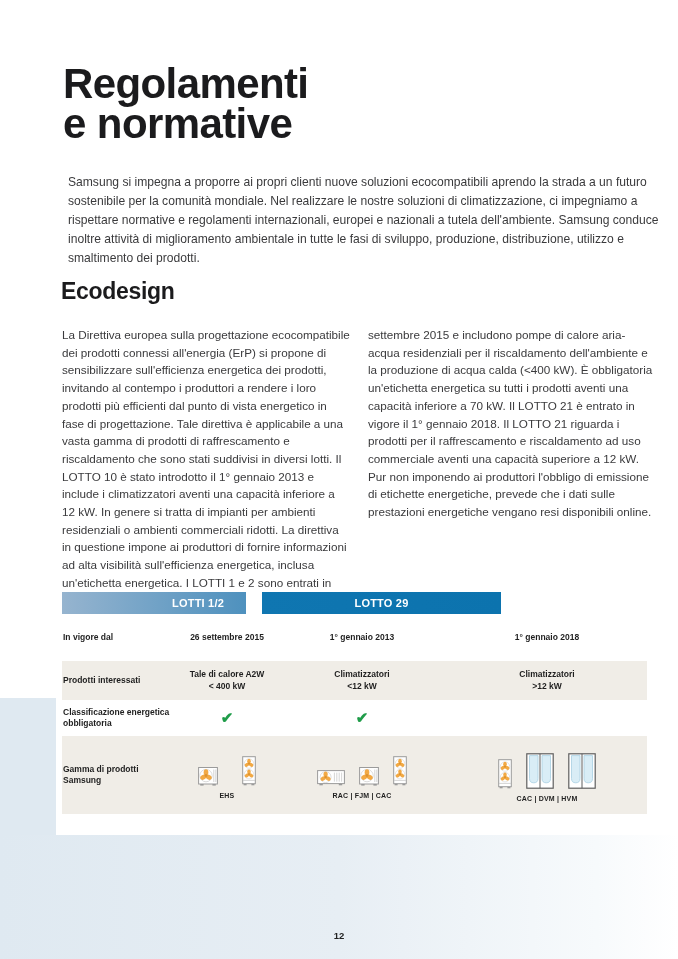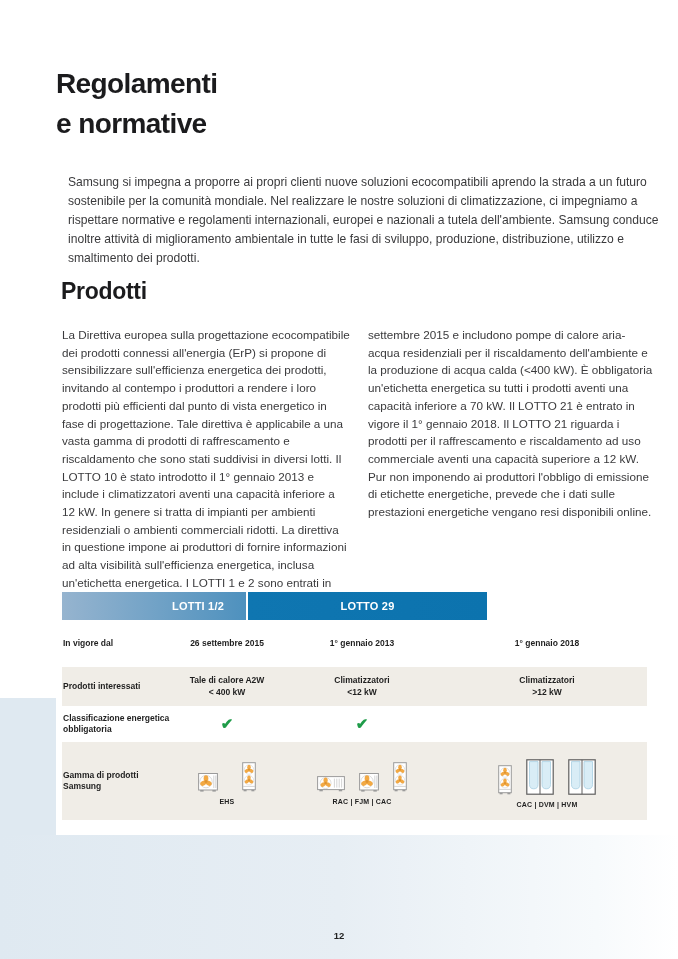--- a/index.html
+++ b/index.html
@@ -5,33 +5,33 @@
   html,body { margin:0; padding:0; background:#ffffff; }
   .page {
     position:relative; width:678px; height:959px; background:#ffffff;
     font-family:"Liberation Sans", sans-serif; overflow:hidden; color:#2c2c2e;
   }
   
   .bg-left   { position:absolute; left:0; top:698px; width:56px; height:261px; background:#dfe9f1; }
   .bg-bottom { position:absolute; left:0; top:835px; width:678px; height:124px;
                background:linear-gradient(90deg,#dfe9f1 0%,#e7eef4 50%,#f7fafc 88%,#ffffff 100%); }
 
-  .title { position:absolute; left:56px; top:64px; margin:0; font-size:28px; line-height:40px;
+  .title { position:absolute; left:63px; top:64px; margin:0; font-size:42px; line-height:40px;
            font-weight:700; letter-spacing:-0.6px; color:#1b1b1d; }
   .intro { position:absolute; left:62px; top:167px; width:592px; margin:6px;
            font-size:12.1px; line-height:19px; color:#3a3a3c; }
   .eco-heading { position:absolute; left:61px; top:278px; margin:0; font-size:23px;
            font-weight:700; letter-spacing:-0.3px; color:#1b1b1d; }
   .col { position:absolute; top:326px; width:288px; font-size:11.7px; line-height:17.7px; color:#3a3a3c; }
   .col-left  { left:62px; }
   .col-right { left:368px; width:286px; }
 
   
   .table { position:absolute; left:62px; top:592px; width:585px; }
-  .thead { display:flex; gap:2px; height:28px; }
+  .thead { display:flex; gap:16px; height:22px; }
   .th { color:#ffffff; font-weight:700; font-size:11px; letter-spacing:0.2px;
         display:flex; align-items:center; justify-content:center; }
   .th1 { width:184px; background:linear-gradient(90deg,#96b4cf 0%,#4e91be 100%);
          justify-content:flex-end; padding-right:22px; box-sizing:border-box; }
   .th2 { width:158px; background:linear-gradient(90deg,#3f89ba 0%,#1678b2 100%); }
   .th3 { width:239px; background:linear-gradient(90deg,#0f76b1 0%,#0c73ae 100%); }
 
   .tr { display:grid; grid-template-columns:115px 100px 170px 200px; align-items:center; }
   .r1 { height:47px; }
   .r2 { height:39px; background:#f0ede7; }
@@ -110,21 +110,21 @@
     </defs>
   </svg>
 
   <div class="bg-left"></div>
   <div class="bg-bottom"></div>
 
   <h1 class="title"><span>Regolamenti</span><br><span>e normative</span></h1>
 
   <p class="intro">Samsung si impegna a proporre ai propri clienti nuove soluzioni ecocompatibili aprendo la strada a un futuro sostenibile per la comunità mondiale. Nel realizzare le nostre soluzioni di climatizzazione, ci impegniamo a rispettare normative e regolamenti internazionali, europei e nazionali a tutela dell'ambiente. Samsung conduce inoltre attività di miglioramento ambientale in tutte le fasi di sviluppo, produzione, distribuzione, utilizzo e smaltimento dei prodotti.</p>
 
-  <h2 class="eco-heading">Prodotti</h2>
+  <h2 class="eco-heading">Ecodesign</h2>
 
   <div class="col col-left">La Direttiva europea sulla progettazione ecocompatibile dei prodotti connessi all'energia (ErP) si propone di sensibilizzare sull'efficienza energetica dei prodotti, invitando al contempo i produttori a rendere i loro prodotti più efficienti dal punto di vista energetico in fase di progettazione. Tale direttiva è applicabile a una vasta gamma di prodotti di raffrescamento e riscaldamento che sono stati suddivisi in diversi lotti. Il LOTTO 10 è stato introdotto il 1° gennaio 2013 e include i climatizzatori aventi una capacità inferiore a 12 kW. In genere si tratta di impianti per ambienti residenziali o ambienti commerciali ridotti. La direttiva in questione impone ai produttori di fornire informazioni ad alta visibilità sull'efficienza energetica, inclusa un'etichetta energetica. I LOTTI 1 e 2 sono entrati in vigore il 26</div>
   <div class="col col-right">settembre 2015 e includono pompe di calore aria-acqua residenziali per il riscaldamento dell'ambiente e la produzione di acqua calda (&lt;400 kW). È obbligatoria un'etichetta energetica su tutti i prodotti aventi una capacità inferiore a 70 kW. Il LOTTO 21 è entrato in vigore il 1° gennaio 2018. Il LOTTO 21 riguarda i prodotti per il raffrescamento e riscaldamento ad uso commerciale aventi una capacità superiore a 12 kW. Pur non imponendo ai produttori l'obbligo di emissione di etichette energetiche, prevede che i dati sulle prestazioni energetiche vengano resi disponibili online.</div>
 
   <div class="table">
     <div class="thead">
       <div class="th th1">LOTTI 1/2</div>
       <div class="th th3">LOTTO 29</div>
     </div>
 

